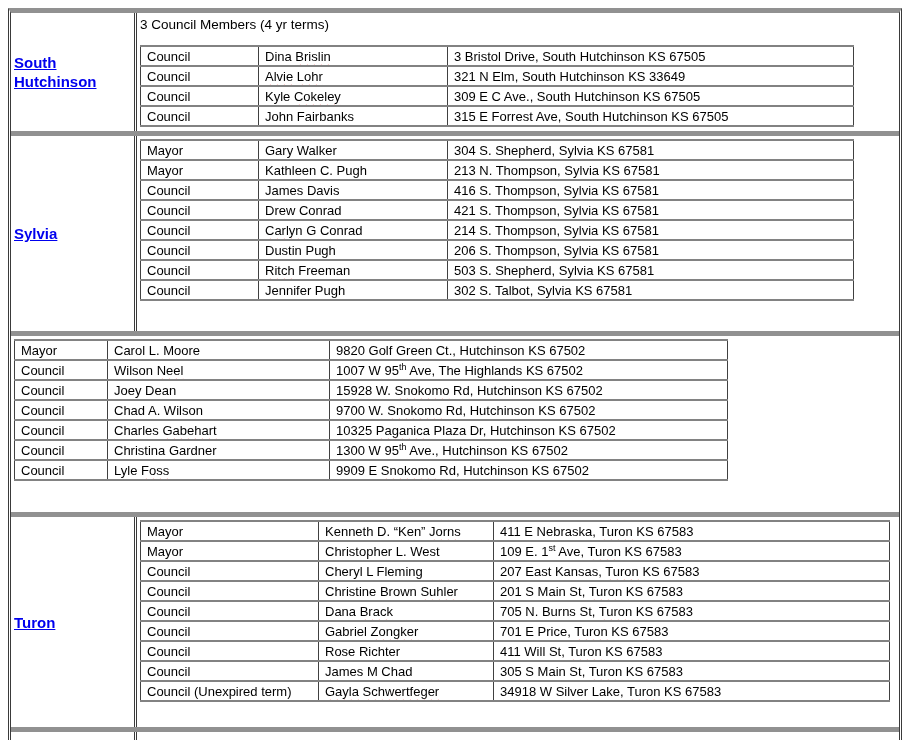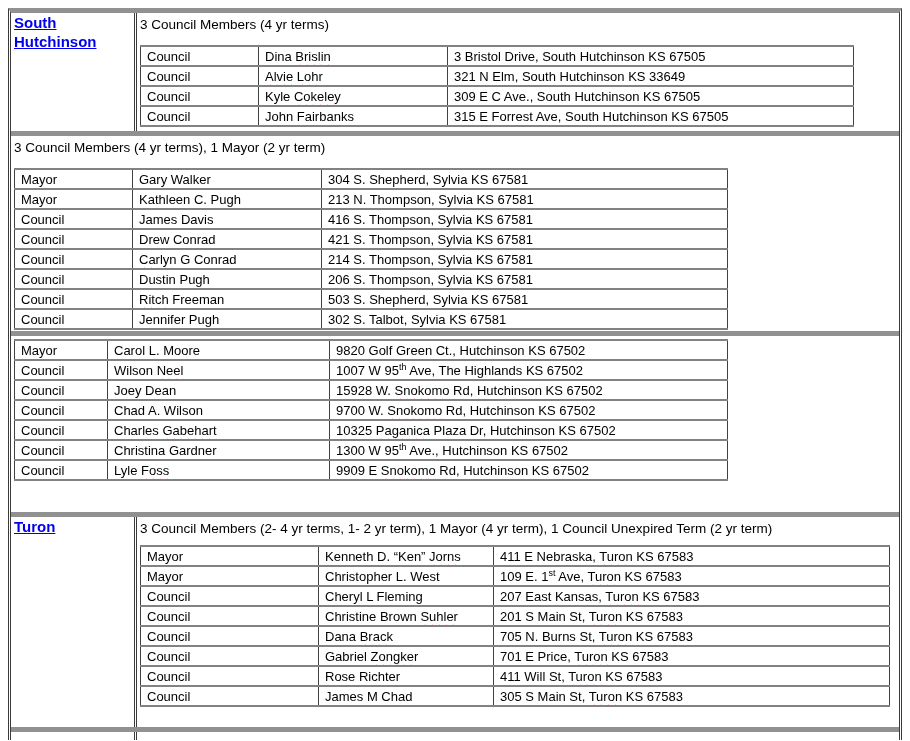--- a/index.html
+++ b/index.html
@@ -14,21 +14,21 @@
   }
   .section{
     display:flex;box-sizing:border-box;overflow:hidden;
     border-bottom:5px solid #919191;
   }
   .s0{height:123px}.s1{height:200px}.s2{height:181px}.s3{height:215px}
   .section-partial{height:8px;display:flex;}
   .city-cell{
     width:126px;flex:0 0 126px;box-sizing:border-box;
     border-right:3px double #3a3a3a;
-    display:flex;align-items:flex-start;padding-left:3px;
+    display:flex;align-items:center;padding-left:3px;
   }
   .city-link{
     color:#0000ee;font-weight:bold;font-size:15px;line-height:19px;
     text-decoration:underline;cursor:pointer;word-spacing:1px;
   }
   .content-cell{flex:1 1 auto;min-width:0;padding:3px 0 0 3px;box-sizing:border-box;}
   .sec-header{
     font-size:13.5px;font-weight:normal;line-height:17px;white-space:nowrap;
     margin:0 0 12px 0;
   }
@@ -92,22 +92,24 @@
               <tr>
                 <td>Council</td>
                 <td><span>John Fairbanks</span></td>
                 <td><span>315 E Forrest Ave, South Hutchinson KS 67505</span></td>
               </tr>
             </tbody>
           </table>
         </div>
       </div>
       <div class="section s1">
-        <div class="content-cell">
-          <div class="sec-header">3 Council Members (4 yr terms), 1 Mayor (2 yr term)</div>
+        <div class="city-cell">
+          <a class="city-link" href="#">Sylvia</a>
+        </div>
+        <div class="content-cell">
           <table class="roster t1">
             <colgroup>
               <col class="col-role">
               <col class="col-name">
               <col class="col-addr">
             </colgroup>
             <tbody>
               <tr>
                 <td>Mayor</td>
                 <td><span>Gary Walker</span></td>
@@ -198,21 +200,20 @@
               </tr>
             </tbody>
           </table>
         </div>
       </div>
       <div class="section s3">
         <div class="city-cell">
           <a class="city-link" href="#">Turon</a>
         </div>
         <div class="content-cell">
-          <div class="sec-header">3 Council Members (2- 4 yr terms, 1- 2 yr term), 1 Mayor (4 yr term), 1 Council Unexpired Term (2 yr term)</div>
           <table class="roster t3">
             <colgroup>
               <col class="col-role">
               <col class="col-name">
               <col class="col-addr">
             </colgroup>
             <tbody>
               <tr>
                 <td>Mayor</td>
                 <td><span>Kenneth D. “Ken” </span><span class="sq">Jorns</span></td>
@@ -245,20 +246,25 @@
               </tr>
               <tr>
                 <td>Council</td>
                 <td><span>Rose Richter</span></td>
                 <td><span>411 Will St, </span><span class="sq">Turon</span><span> KS 67583</span></td>
               </tr>
               <tr>
                 <td>Council</td>
                 <td><span>James M Chad</span></td>
                 <td><span>305 S Main St, </span><span class="sq">Turon</span><span> KS 67583</span></td>
+              </tr>
+              <tr>
+                <td>Council (Unexpired term)</td>
+                <td><span class="sq">Gayla</span><span> </span><span class="sq">Schwertfeger</span></td>
+                <td><span>34918 W Silver Lake, </span><span class="sq">Turon</span><span> KS 67583</span></td>
               </tr>
             </tbody>
           </table>
         </div>
       </div>
     </div>
   <div class="section-partial">
     <div class="city-cell"></div>
     <div class="content-cell"></div>
   </div>

